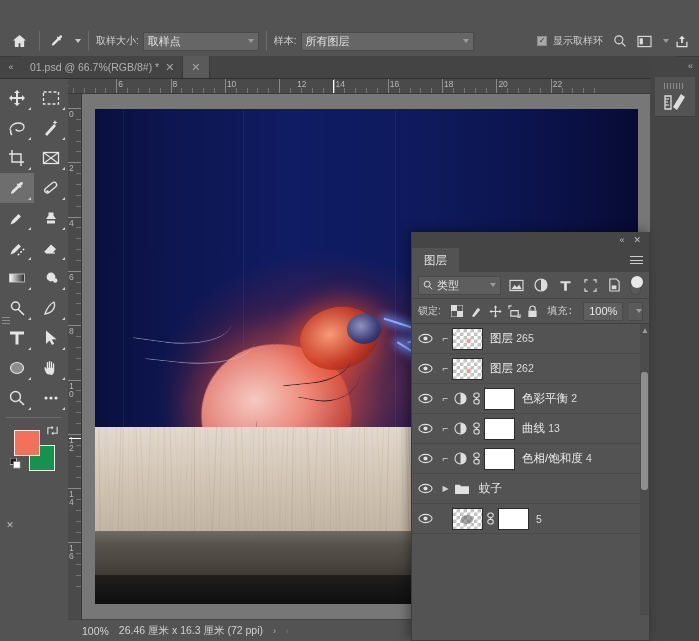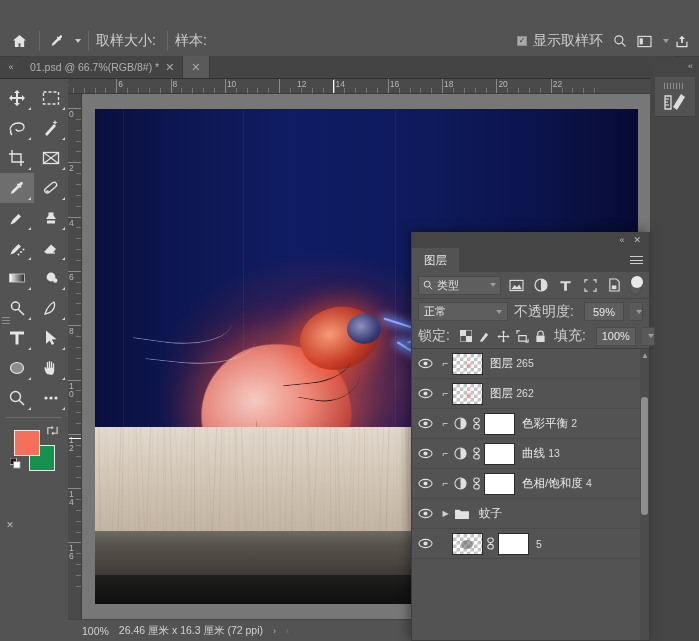--- a/index.html
+++ b/index.html
@@ -38,21 +38,21 @@
 
   
   .optionsbar{
     position:absolute;left:0;top:26px;width:699px;height:31px;
     background:#535353;display:flex;align-items:center;
     border-bottom:1px solid #3c3c3c;
   }
   .opt-sep{width:1px;height:20px;background:#6a6a6a;margin:0 7px;}
   .home-ic{width:26px;display:flex;align-items:center;justify-content:center;margin-left:6px;}
   .tool-preset{display:flex;align-items:center;gap:3px;margin-left:2px;}
-  .opt-label{font-size:14px;color:#cfcfcf;margin-right:4px;white-space:nowrap;}
+  .opt-label{font-size:10px;color:#cfcfcf;margin-right:4px;white-space:nowrap;}
   .opt-select{
     height:19px;background:#666;border:1px solid #4a4a4a;
     display:flex;align-items:center;padding:0 4px;font-size:11px;color:#e2e2e2;
     position:relative;
   }
   .opt-select .cv{flex:1;}
   .caret{
     width:0;height:0;border-left:3.5px solid transparent;border-right:3.5px solid transparent;
     border-top:4px solid #c9c9c9;margin-left:6px;
   }
@@ -343,22 +343,30 @@
     </div>
     <div class="opt-sep"></div>
     <div class="tool-preset">
       <svg width="17" height="17" viewBox="0 0 18 18">
           <path d="M13 2.2c1 1 1 2 .2 2.8l-1.3 1.3 .7.7-1.1 1.1-.8-.8-5.3 5.3-2.6 .9 .9-2.6 5.3-5.3-.8-.8 1.1-1.1 .7 .7 1.3-1.3c.8-.8 1.8-.8 2.7 .1z" fill="#e6e6e6"></path>
         </svg>
       <span class="caret"></span>
     </div>
     <div class="opt-sep"></div>
     <span class="opt-label">取样大小:</span>
+    <div class="opt-select" style="width:116px;">
+      <span class="cv">取样点</span>
+      <span class="caret thin"></span>
+    </div>
     <div class="opt-sep"></div>
     <span class="opt-label">样本:</span>
+    <div class="opt-select" style="width:173px;">
+      <span class="cv">所有图层</span>
+      <span class="caret thin"></span>
+    </div>
     <div class="opt-right">
       <span class="chk">✓</span>
       <span class="opt-label">显示取样环</span>
       <div class="icbox">
         <svg width="14" height="14" viewBox="0 0 16 16">
             <circle cx="6.7" cy="6.7" r="4.6" fill="none" stroke="#ddd" stroke-width="1.3"></circle>
             <line x1="10.2" y1="10.2" x2="14.2" y2="14.2" stroke="#ddd" stroke-width="1.4"></line>
           </svg>
       </div>
       <div class="icbox">
@@ -946,31 +954,20 @@
       </div>
       <div class="filt-ic">
         <svg width="13" height="14" viewBox="0 0 14 15">
             <path d="M2 1h7l3 3v10H2z" fill="none" stroke="#ddd" stroke-width="1.2"></path>
             <rect x="4" y="8" width="5" height="4" fill="#ddd"></rect>
           </svg>
       </div>
       <div class="toggle-pill"></div>
     </div>
 
-    <div class="lp-blend">
-      <div class="blend-sel">
-        <span>正常</span>
-        <span class="caret thin" style="margin-left:auto;"></span>
-      </div>
-      <span class="opt-label">不透明度:</span>
-      <div class="num-field">59%</div>
-      <div class="mini-caret">
-          <span class="caret thin"></span>
-        </div>
-    </div>
 
     <div class="lp-lock">
       <span class="opt-label">锁定:</span>
       <div class="lock-ic">
         <svg width="12" height="12" viewBox="0 0 12 12">
             <rect width="12" height="12" fill="none" stroke="#ddd" stroke-width="1"></rect>
             <rect x="0" y="0" width="6" height="6" fill="#ddd"></rect>
             <rect x="6" y="6" width="6" height="6" fill="#ddd"></rect>
           </svg>
       </div>
@@ -996,21 +993,21 @@
               <path d="M3 6h8v6H3z"></path>
             </g>
           </svg>
       </div>
       <div class="lock-ic">
         <svg width="11" height="13" viewBox="0 0 12 14">
             <path d="M3 6V4a3 3 0 0 1 6 0v2" fill="none" stroke="#ddd" stroke-width="1.3"></path>
             <rect x="1.5" y="6" width="9" height="7" fill="#ddd"></rect>
           </svg>
       </div>
-      <span class="opt-label" style="margin-left:2px;">填充:</span>
+      <span class="opt-label" style="margin-left:2px;font-family:Liberation Mono, monospace;">填充:</span>
       <div class="num-field">100%</div>
       <div class="mini-caret">
           <span class="caret thin"></span>
         </div>
     </div>
 
     <div class="lp-list">
       <div id="layer-rows">
           <div class="lrow">
             <div class="eye">

